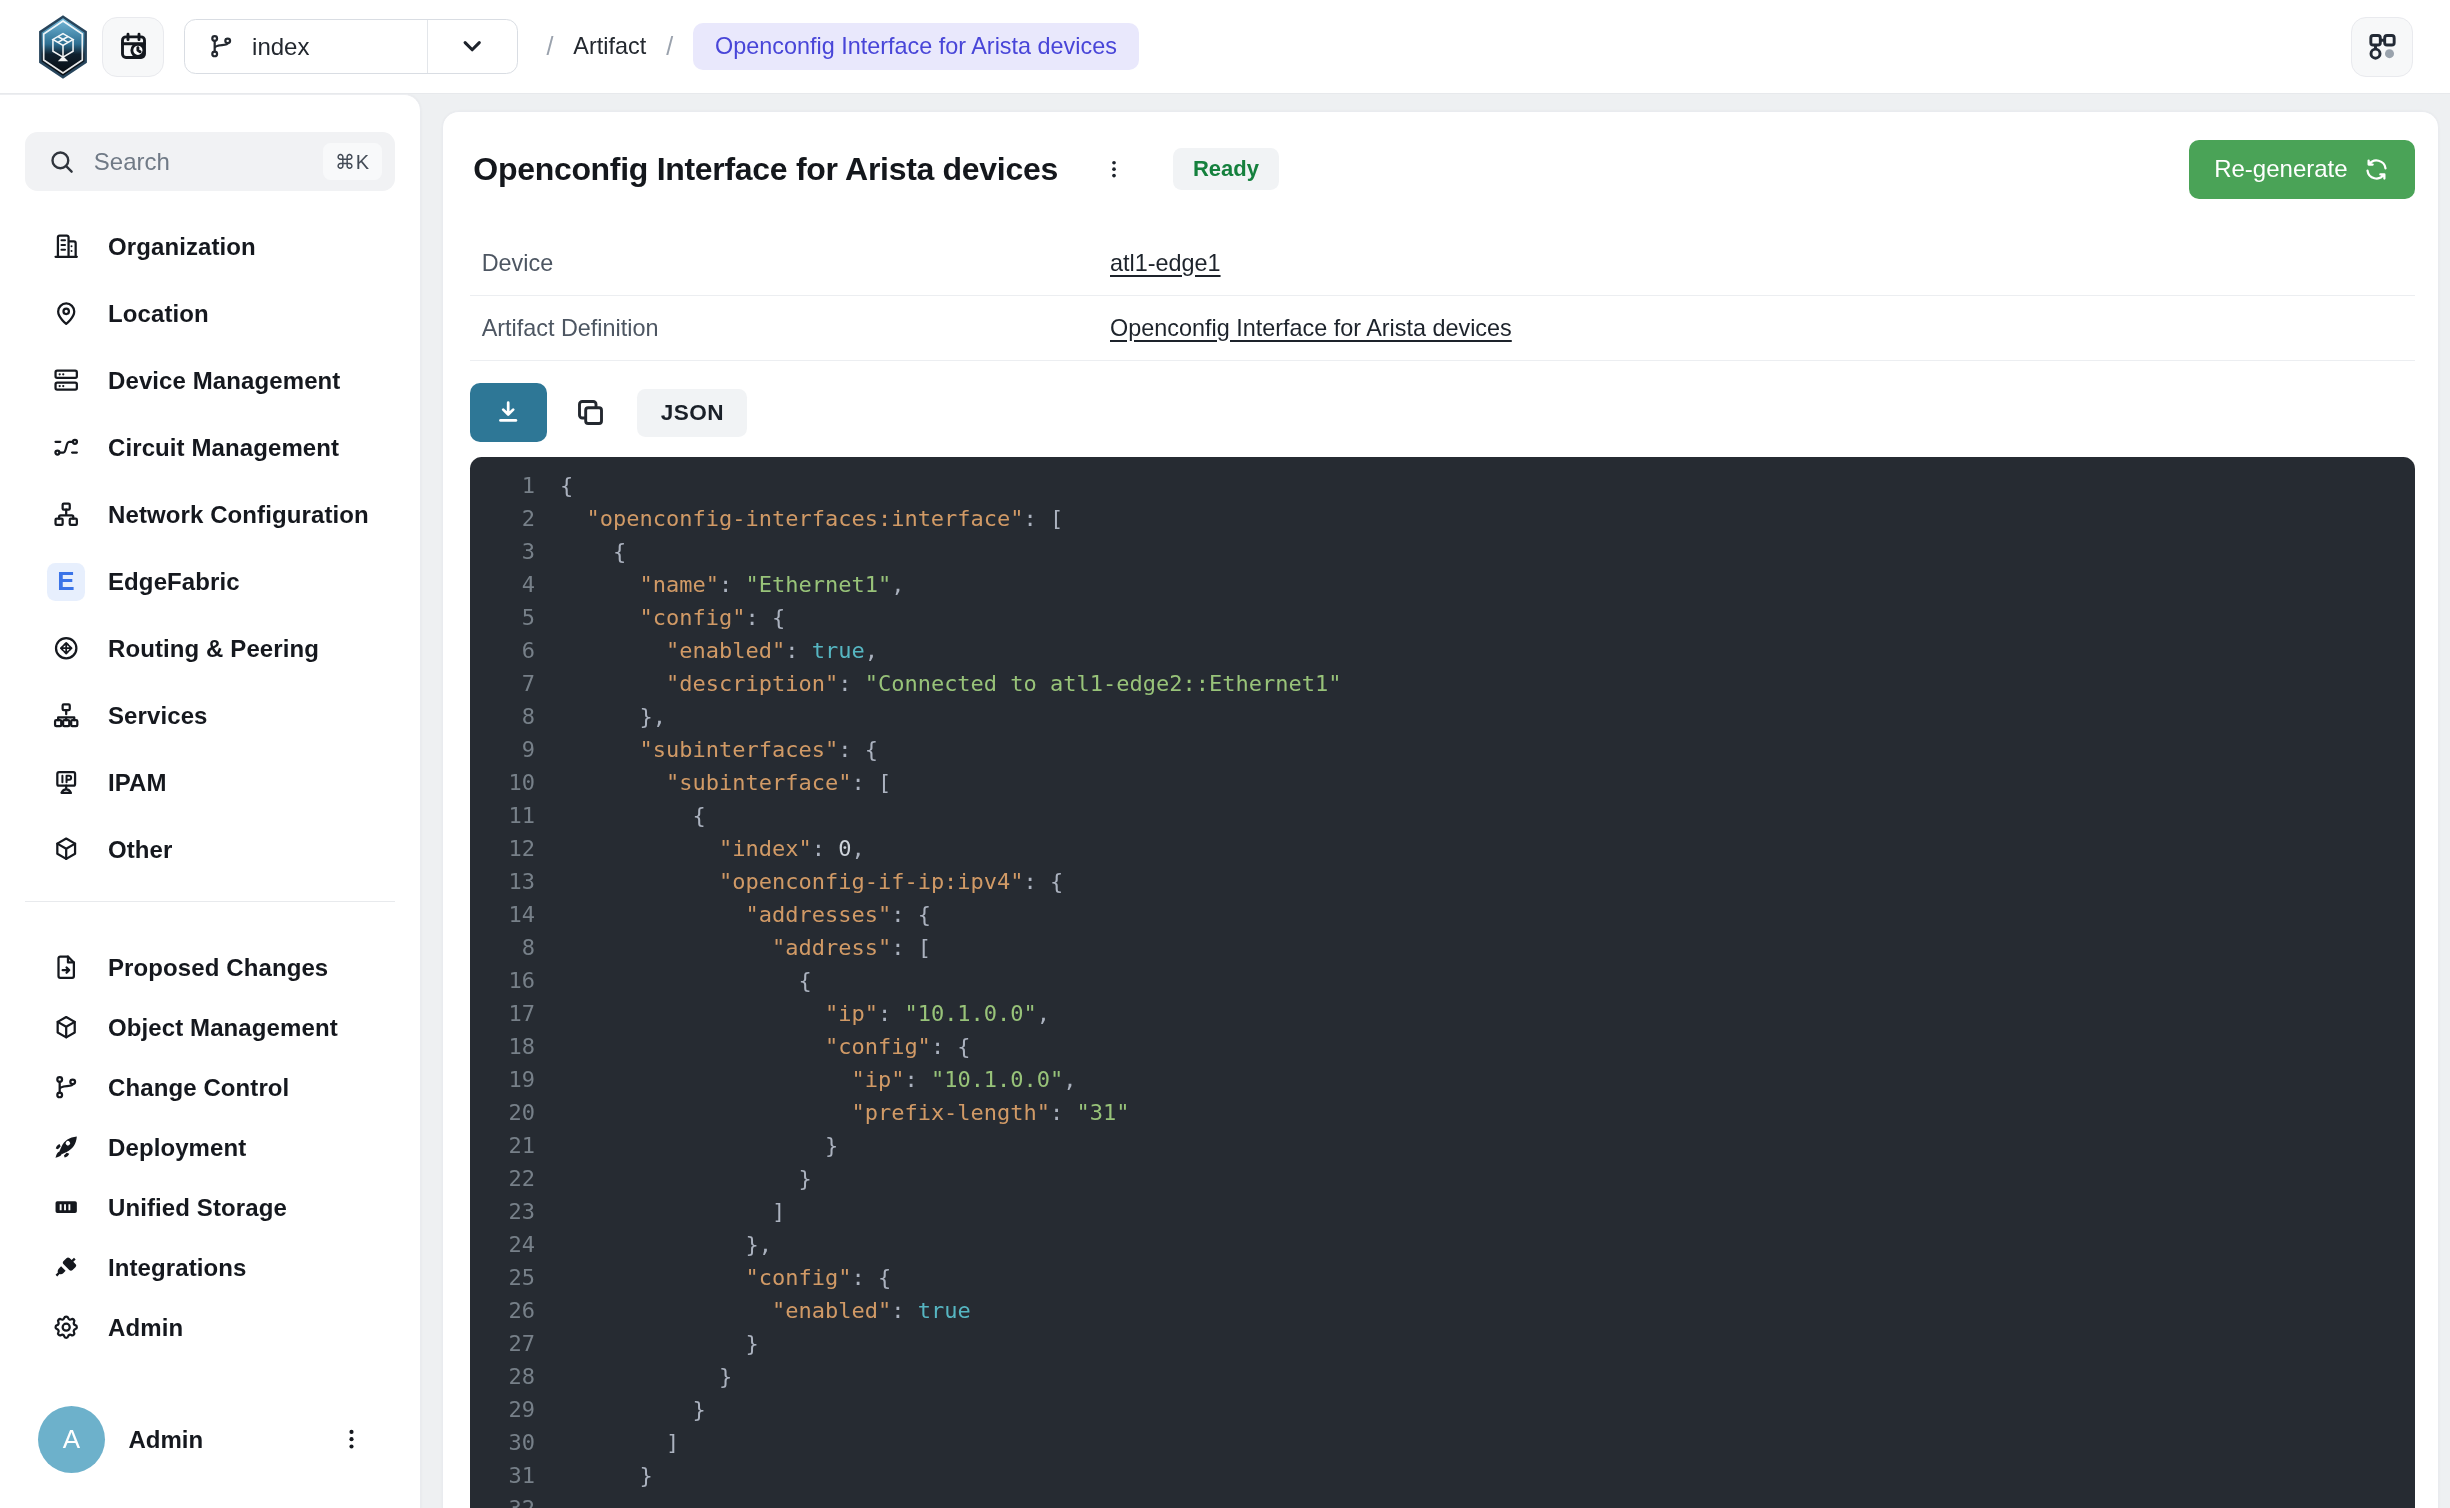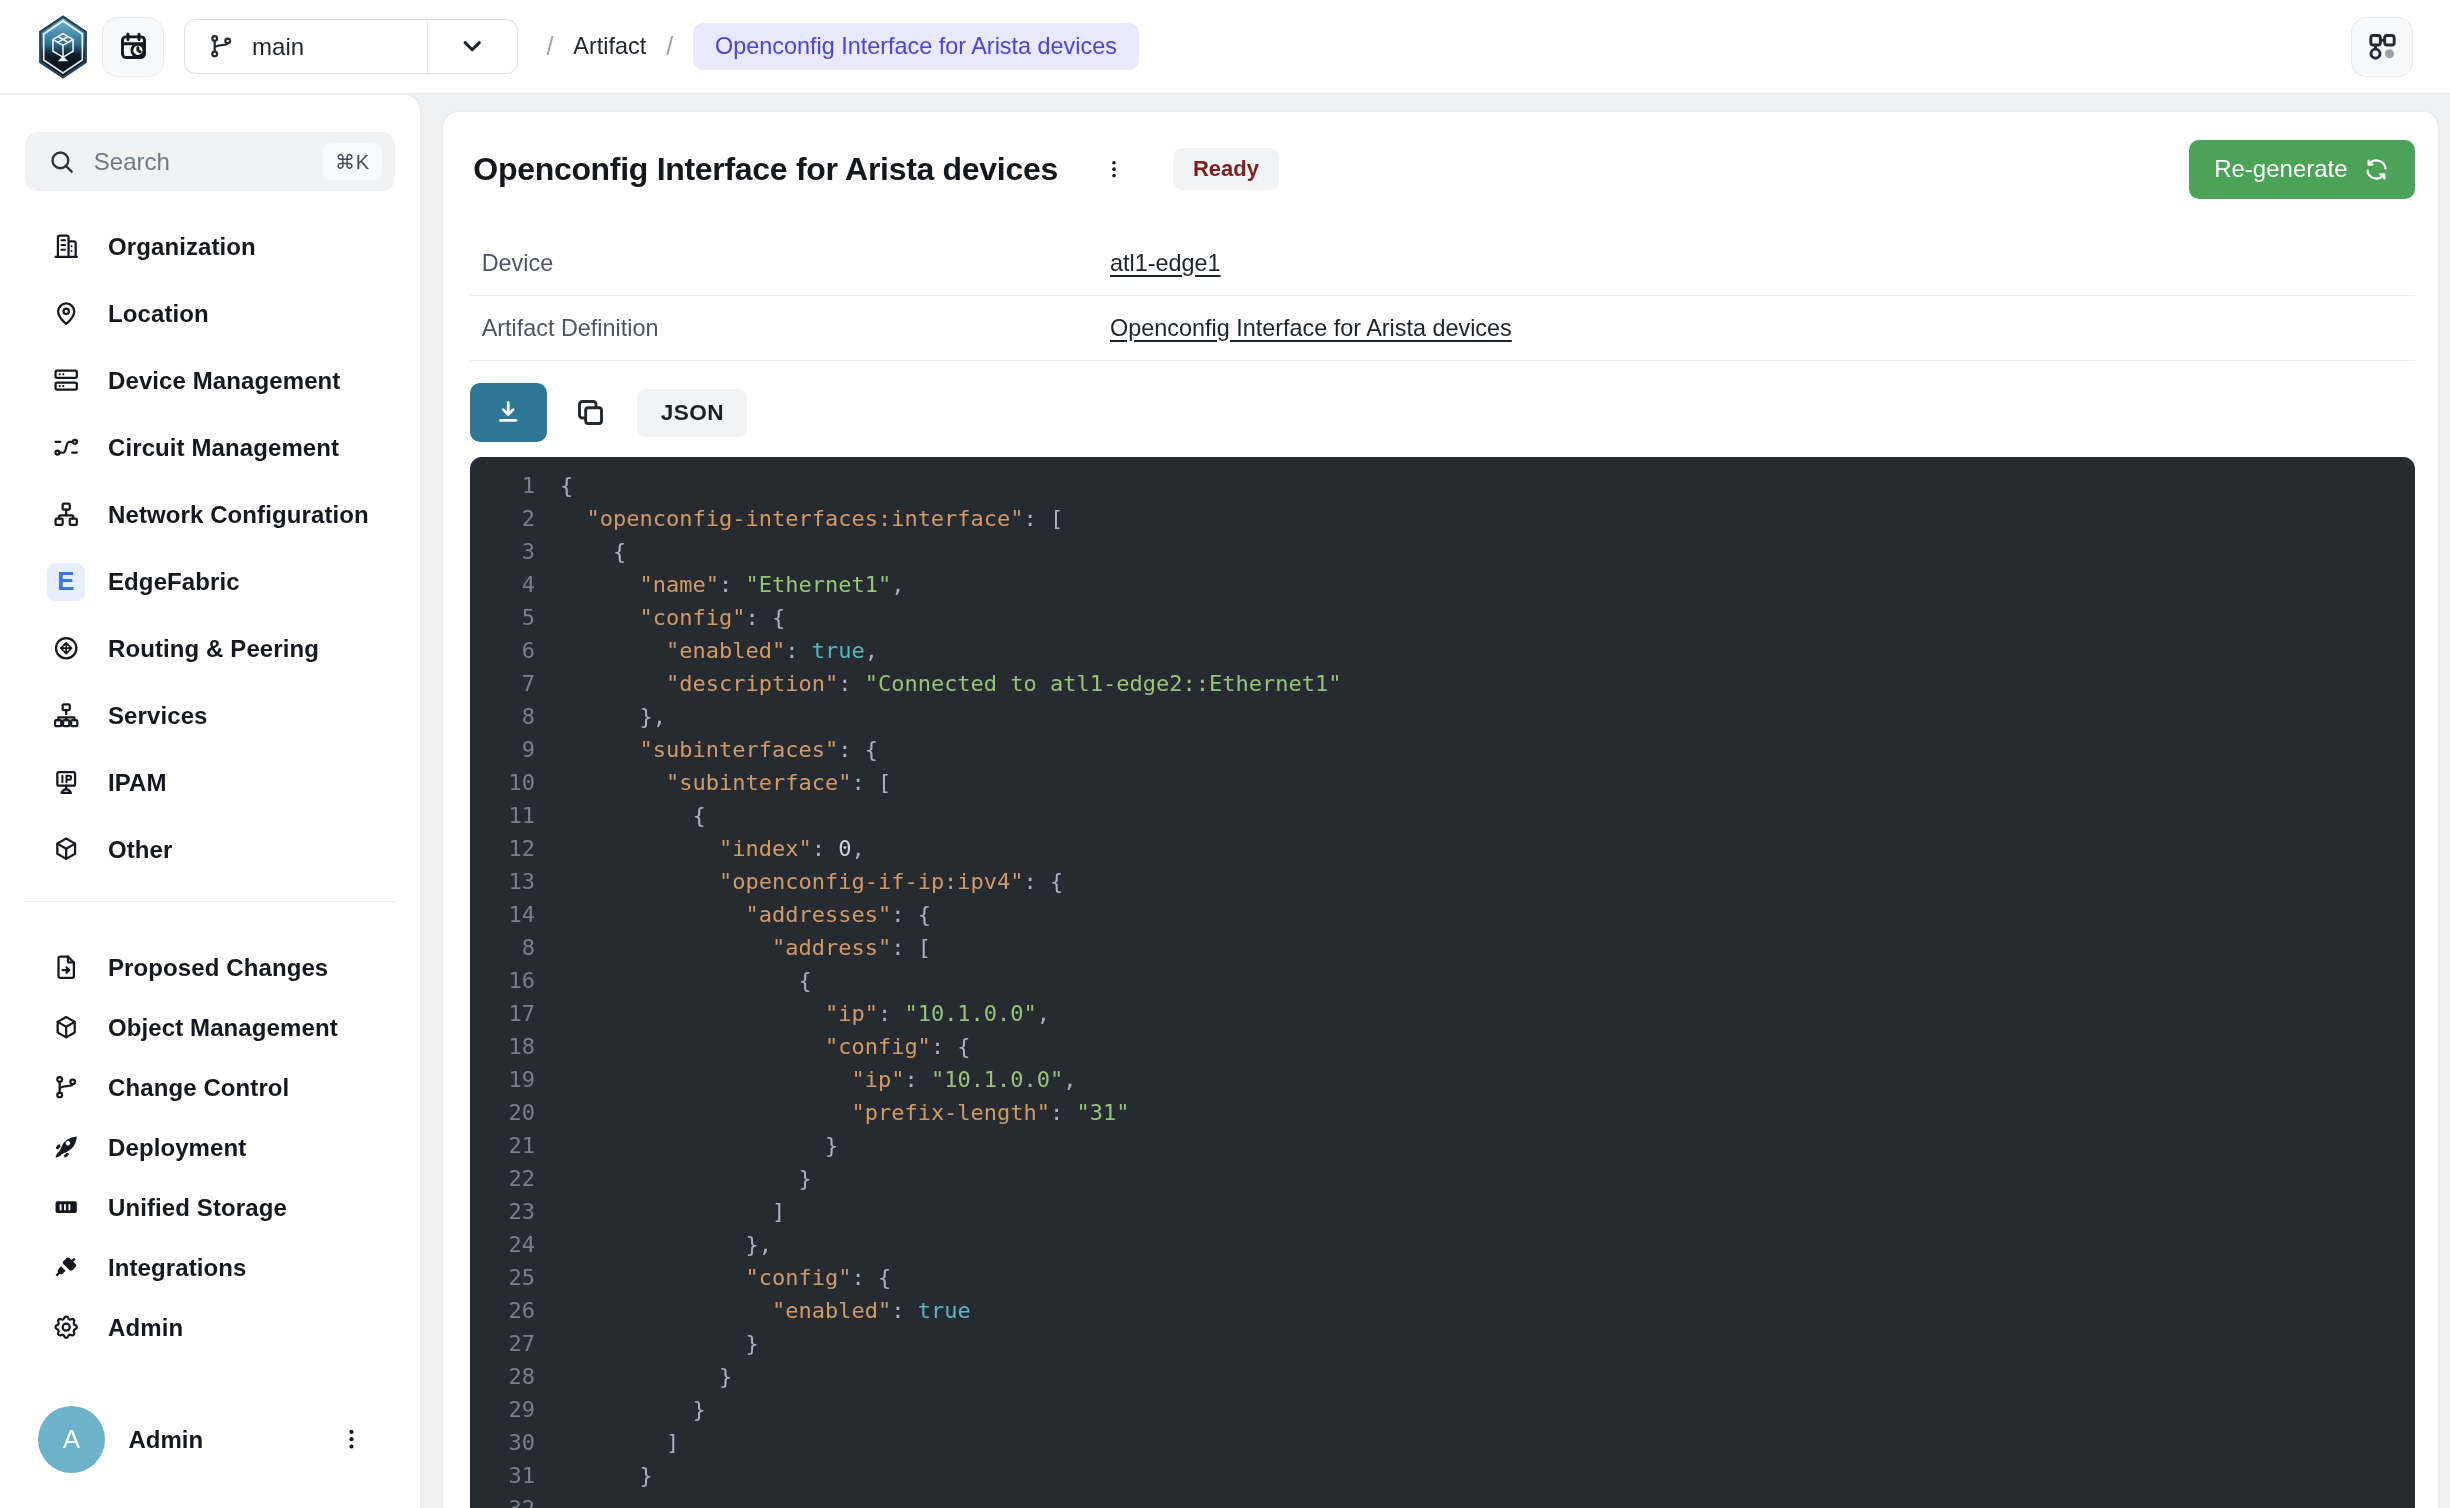--- a/index.html
+++ b/index.html
@@ -89,21 +89,21 @@
     background:#ffffff; border:0.8px solid #e9ebef; border-bottom:none;
     border-top-left-radius:16.7px; border-top-right-radius:16.7px;
     box-shadow:0 0.8px 2.5px rgba(16,24,40,.04);
     display:flex; flex-direction:column; overflow:hidden;
     padding:33px 23.4px 0 27px; z-index:3;
   }
   .title-row{ display:flex; align-items:center; padding-left:3.3px; height:48px; flex:none; }
   .page-title{ font-size:32px; font-weight:700; color:#14171c; letter-spacing:-0.3px; }
   .title-kebab{ margin-left:38px; }
   .status-badge{
-    margin-left:40px; background:#f1f3f5; color:#7f1d1d; border-radius:8.4px;
+    margin-left:40px; background:#f1f3f5; color:#15803d; border-radius:8.4px;
     font-size:22px; font-weight:600; padding:8.4px 20px;
   }
   .title-spacer{ flex:1; }
   .regenerate-btn{
     height:59px; padding:0 25px; background:#4aa357; border:none; border-radius:10px;
     color:#ffffff; font-size:24px; font-weight:500; font-family:inherit;
     display:flex; align-items:center; gap:15px; cursor:pointer;
   }
   .details-table{ margin-top:38px; flex:none; }
   .detail-row{
@@ -178,21 +178,21 @@
   <div class="branch-select">
     <div class="branch-left">
       <span>
         <svg width="28.4" height="28.4" viewBox="0 0 24 24" fill="none" stroke="#23282f" stroke-width="1.9" stroke-linecap="round">
           <circle cx="6.5" cy="5.5" r="2"></circle>
             <circle cx="6.5" cy="18.5" r="2"></circle>
             <circle cx="17.5" cy="7.5" r="2"></circle>
           <path d="M6.5 7.5v9M6.5 13.5c0-3.4 11-1.6 11-4"></path>
         </svg>
       </span>
-      <span class="branch-label">main</span>
+      <span class="branch-label">index</span>
     </div>
     <div class="branch-divider"></div>
     <div class="branch-chevron">
       <svg width="28.4" height="28.4" viewBox="0 0 24 24" fill="none" stroke="#1d222b" stroke-width="2.6" stroke-linecap="round" stroke-linejoin="round">
           <path d="M6 9l6 6 6-6"></path>
         </svg>
     </div>
   </div>
 
   <nav class="breadcrumb">

